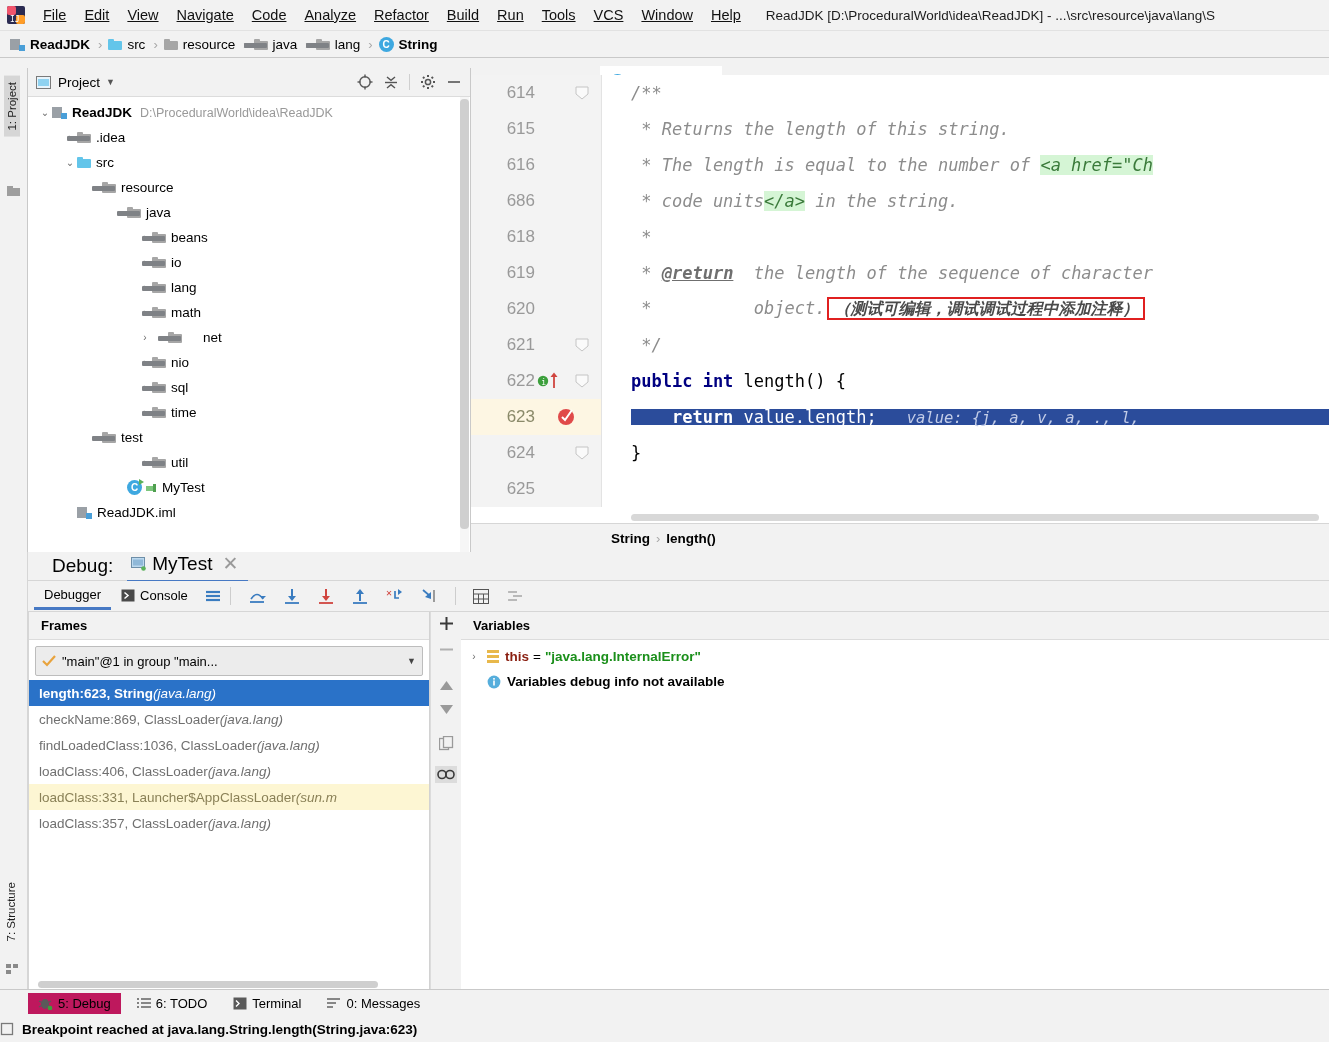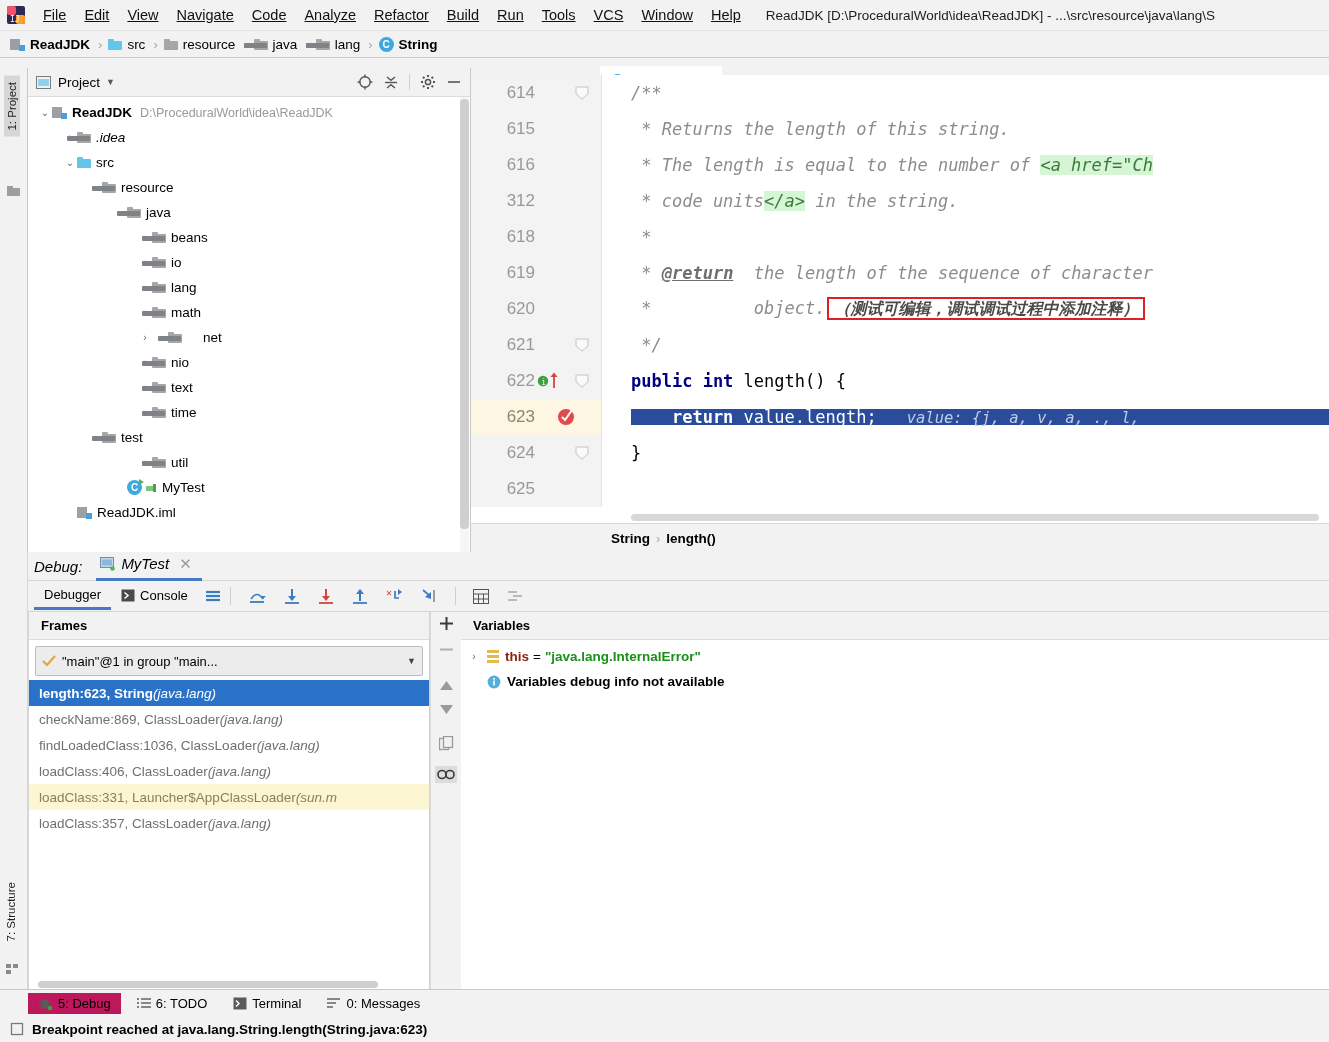--- a/index.html
+++ b/index.html
@@ -79,21 +79,21 @@
   .cm{color:#8c8c8c;font-style:italic;}
   .cm b{font-weight:bold;text-decoration:underline;font-style:italic;}
   .hl{background:#d5f5d5;}
   .kw{color:#000081;font-weight:bold;}
   .dbgval{color:#c3cde8;font-style:italic;font-size:15.5px;}
 
   .breadcrumbbar{height:28px;background:#f2f2f2;border-top:1px solid #d6d6d6;display:flex;align-items:center;padding-left:140px;font-size:13.5px;}
 
   
   .debugpanel{position:absolute;left:0;top:552px;right:0;bottom:52px;background:#f2f2f2;display:flex;flex-direction:column;}
-  .dbghead{height:28px;display:flex;align-items:center;padding-left:34px;font-size:15px;border-bottom:1px solid #d6d6d6;background:#f2f2f2;font-style:italic;}
+  .dbghead{height:28px;display:flex;align-items:center;padding-left:52px;font-size:19px;border-bottom:1px solid #d6d6d6;background:#f2f2f2;}
   .dbghead .lbl{margin-right:14px;}
   .dbgtab{display:flex;align-items:center;gap:6px;padding:3px 10px 5px 4px;border-bottom:3px solid #4779c4;}
   .dbgtoolbar{height:30px;display:flex;align-items:center;padding-left:34px;gap:0px;border-bottom:1px solid #d6d6d6;background:#f2f2f2;}
   .dtab{font-size:13px;padding:4px 10px 5px;cursor:default;display:flex;align-items:center;gap:5px;}
   .dtab.sel{border-bottom:3px solid #4779c4;}
   .tsep{width:1px;height:18px;background:#cdcdcd;margin:0 8px;}
 
   .dbgbody{flex:1;display:flex;position:relative;min-height:0;}
   .dbgstrip{width:28px;background:#f2f2f2;border-right:1px solid #d6d6d6;display:flex;flex-direction:column;align-items:center;padding-top:6px;gap:13px;}
   .framescol{width:400px;background:#fff;border-right:1px solid #d2d2d2;display:flex;flex-direction:column;}
@@ -105,21 +105,21 @@
   .frame.warn{background:#fdf6d3;color:#8a8157;}
   .frame i{font-style:italic;}
   .framestrip{width:30px;background:#f2f2f2;border-left:1px solid #dcdcdc;display:flex;flex-direction:column;align-items:center;padding-top:4px;gap:11px;}
   .varscol{flex:1;background:#fff;display:flex;flex-direction:column;min-width:0;}
   .varrow{display:flex;align-items:center;height:25px;font-size:13.5px;gap:6px;padding-left:6px;white-space:nowrap;}
 
   
   .toolbar-bottom{position:absolute;left:0;right:0;bottom:26px;height:26px;background:#f2f2f2;border-top:1px solid #c9c9c9;display:flex;align-items:center;padding-left:28px;}
   .btab{display:flex;align-items:center;gap:5px;padding:3px 10px;font-size:13px;margin-right:6px;}
   .btab.sel{background:#be185d;}
-  .statusbar{position:absolute;left:0;right:0;bottom:0;height:26px;background:#f2f2f2;display:flex;align-items:center;padding-left:10px;font-size:13px;gap:8px;}
+  .statusbar{position:absolute;left:0;right:0;bottom:0;height:26px;background:#f2f2f2;display:flex;align-items:center;font-size:13px;gap:8px;}
 
   .ico{display:inline-block;flex:0 0 auto;line-height:0;}
   .scrollv{position:absolute;right:1px;top:0;width:9px;background:#f6f6f6;}
   .scrollthumb{position:absolute;right:1px;width:9px;background:#cfcfcf;border-radius:4px;}
 </style>
 </head>
 <body>
 
 <div class="app">
 
@@ -248,21 +248,21 @@
       </div>
       <div class="tree" id="tree-host">
         <div class="scrollv" style="top:0;bottom:0;"></div>
         <div class="scrollthumb" style="top:2px;height:430px;"></div>
       <div class="row bold" style="padding-left: 10px;">
             <span class="arrow">⌄</span>
             <span class="modicon"></span>
             <span class="nm">ReadJDK</span>
             <span class="path">D:\ProceduralWorld\idea\ReadJDK</span>
           </div>
-          <div class="row" style="padding-left: 35px; font-style: italic;">
+          <div class="row" style="padding-left: 35px;">
             <span class="arrow">›</span>
             <span class="folder">
               <span class="tab"></span>
             </span>
             <span class="nm">.idea</span>
           </div>
           <div class="row" style="padding-left: 35px;">
             <span class="arrow">⌄</span>
             <span class="folder src"></span>
             <span class="nm">src</span>
@@ -321,21 +321,21 @@
             <span class="folder">
               <span class="tab"></span>
             </span>
             <span class="nm">nio</span>
           </div>
           <div class="row" style="padding-left: 110px;">
             <span class="arrow">›</span>
             <span class="folder">
               <span class="tab"></span>
             </span>
-            <span class="nm">text</span>
+            <span class="nm">sql</span>
           </div>
           <div class="row" style="padding-left: 110px;">
             <span class="arrow">›</span>
             <span class="folder">
               <span class="tab"></span>
             </span>
             <span class="nm">time</span>
           </div>
           <div class="row" style="padding-left: 60px;">
             <span class="arrow">⌄</span>
@@ -382,21 +382,21 @@
         </div>
         <div class="redlabel">没有一把锁的标志</div>
       </div>
 
       <div class="code" id="code-host" style="margin-top: -26px;">
           <div class="cline"><span class="gutter"></span><span class="lnum">614</span><span class="ico" style="position:absolute;left:104px;top:11px;"><svg width="14" height="14">
                 <polygon points="1,1 13,1 13,8 7,13 1,8" fill="#fafafa" stroke="#c4c4c4"></polygon>
               </svg></span><span class="ctext"><span class="cm">/**</span></span></div>
           <div class="cline"><span class="gutter"></span><span class="lnum">615</span><span class="ctext"><span class="cm"> * Returns the length of this string.</span></span></div>
           <div class="cline"><span class="gutter"></span><span class="lnum">616</span><span class="ctext"><span class="cm"> * The length is equal to the number of <span class="hl" style="color:#3a7a3a;">&lt;a href="Ch</span></span></span></div>
-          <div class="cline"><span class="gutter"></span><span class="lnum">312</span><span class="ctext"><span class="cm"> * code units<span class="hl" style="color:#3a7a3a;">&lt;/a&gt;</span> in the string.</span></span></div>
+          <div class="cline"><span class="gutter"></span><span class="lnum">686</span><span class="ctext"><span class="cm"> * code units<span class="hl" style="color:#3a7a3a;">&lt;/a&gt;</span> in the string.</span></span></div>
           <div class="cline"><span class="gutter"></span><span class="lnum">618</span><span class="ctext"><span class="cm"> *</span></span></div>
           <div class="cline"><span class="gutter"></span><span class="lnum">619</span><span class="ctext"><span class="cm"> * <b style="color:#6f6f6f;">@return</b>  the length of the sequence of character</span></span></div>
           <div class="cline"><span class="gutter"></span><span class="lnum">620</span><span class="ctext"><span class="cm"> *          object.</span><span style="font-family:'Liberation Sans',sans-serif;font-style:italic;font-weight:bold;color:#4a4a4a;font-size:16px;border:2px solid #e02020;padding:1px 5px;margin-left:2px;">（测试可编辑，调试调试过程中添加注释）</span></span></div>
           <div class="cline"><span class="gutter"></span><span class="lnum">621</span><span class="ico" style="position:absolute;left:104px;top:11px;"><svg width="14" height="14">
                 <polygon points="1,1 13,1 13,8 7,13 1,8" fill="#fafafa" stroke="#c4c4c4"></polygon>
               </svg></span><span class="ctext"><span class="cm"> */</span></span></div>
           <div class="cline"><span class="gutter"></span><span class="lnum">622</span><span class="ico" style="position:absolute;left:66px;top:9px;"><svg width="26" height="18">
                 <circle cx="6" cy="9" r="5.2" fill="#3c9f3c"></circle>
                 <text x="4.3" y="12.5" font-size="8" fill="#fff" font-family="monospace">i</text>
                 <line x1="17" y1="16" x2="17" y2="4" stroke="#d0453f" stroke-width="1.8"></line>

